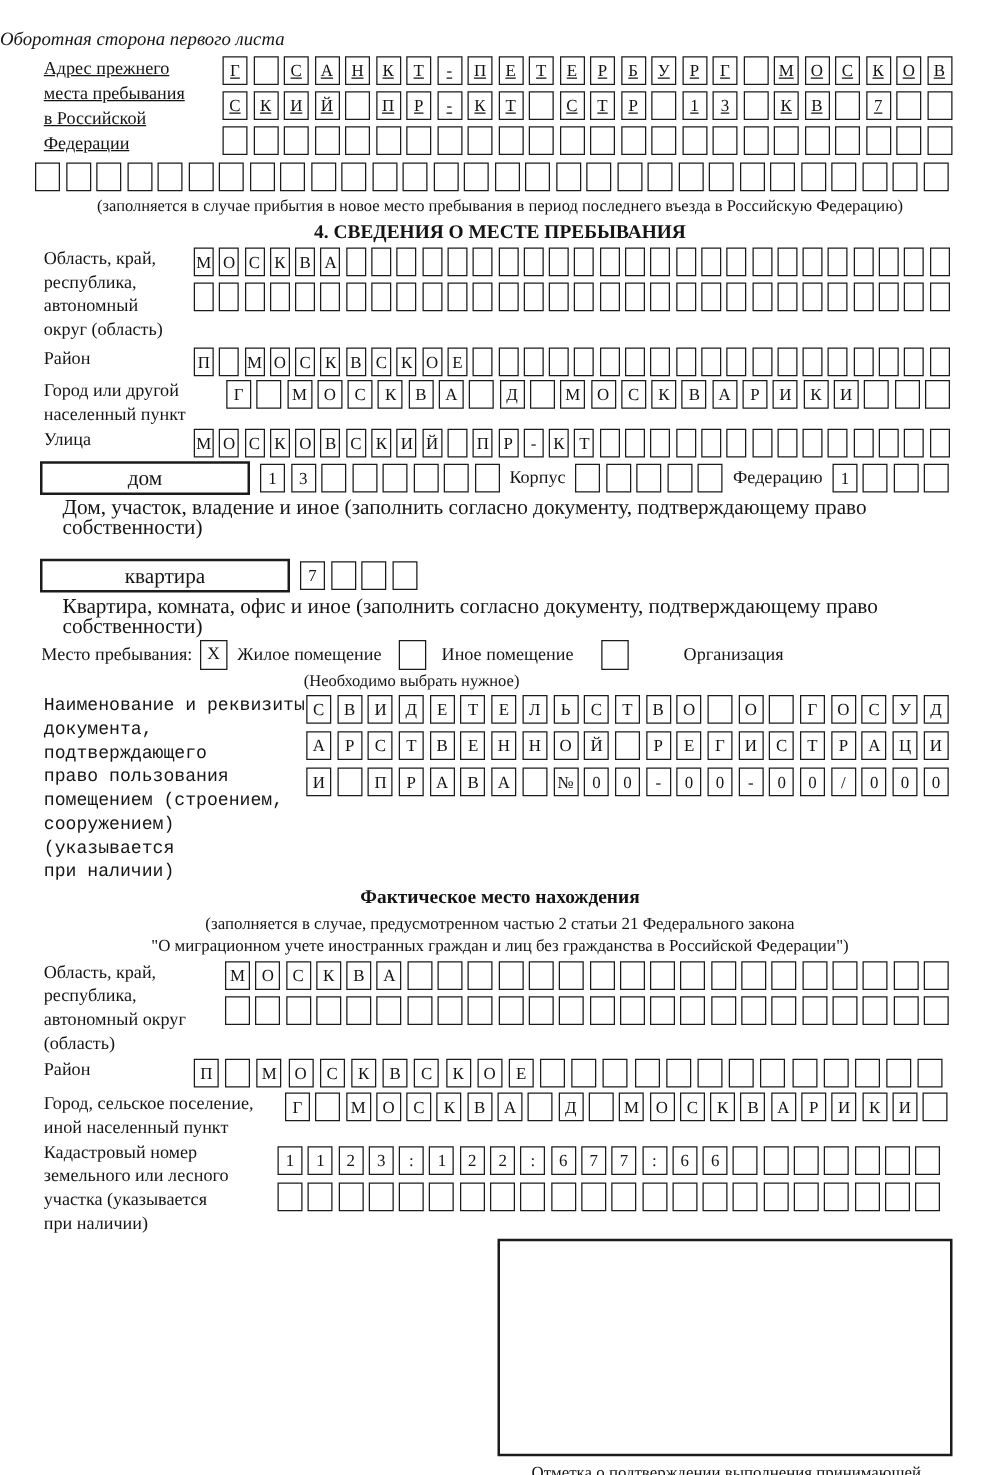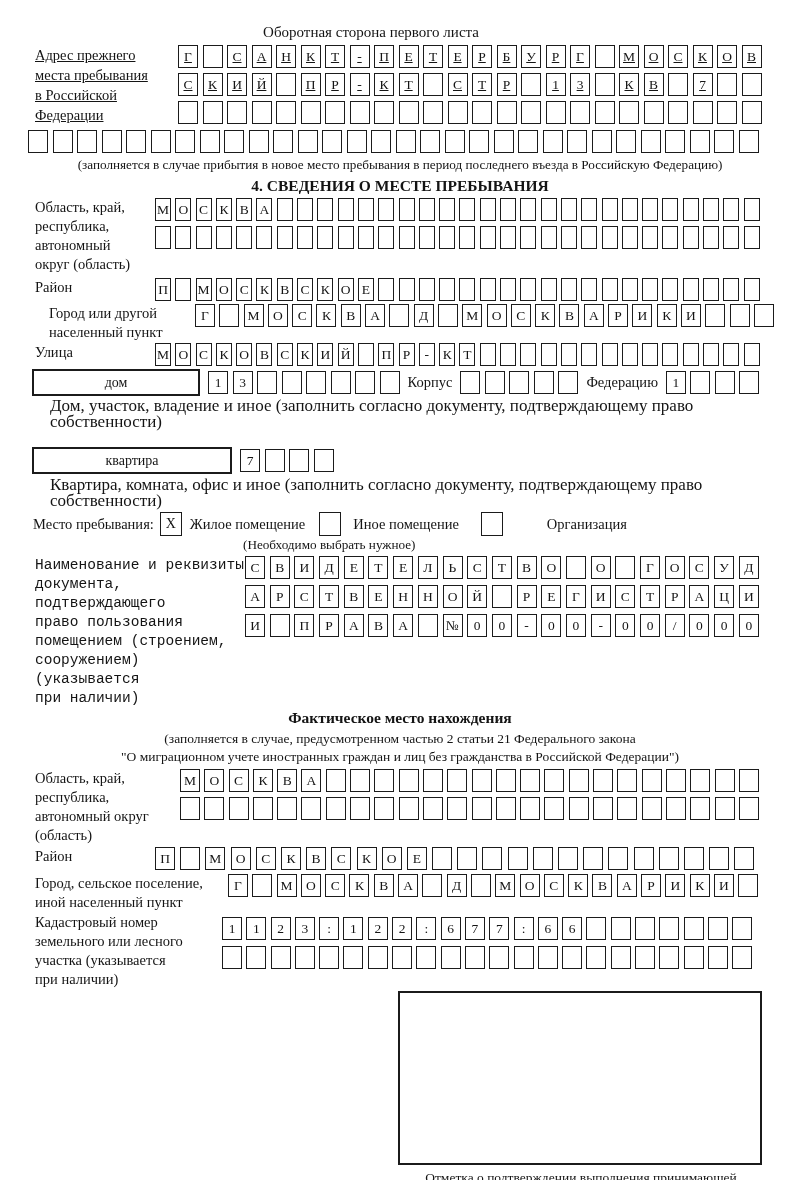--- a/index.html
+++ b/index.html
@@ -1,21 +1,21 @@
 <!DOCTYPE html>
 <html><head>
 <meta charset="utf-8">
 <style>
   html,body { margin:0; padding:0; background:#e8e8e8; }
   .page {
     width:800px; height:1180px; margin:0 auto; background:#ffffff;
     font-family:"Liberation Serif", serif; color:#141414;
     position:relative; overflow:hidden; box-sizing:border-box;
   }
-  .corner-note { text-align:center; padding:24px 58px 0 0; font-size:15px; }
+  .corner-note { text-align:left; padding:24px 58px 0 0; font-size:15px;font-style:italic; }
 
   
   .boxrow { display:flex; }
   .boxrow .cell {
     flex:none; height:23px; box-sizing:border-box;
     border:1.6px solid #1b1b1b; background:#fff;
     display:flex; align-items:center; justify-content:center;
     font-size:13.5px; line-height:1;
   }
   .a  { gap:4.5px; } .a  .cell { width:20px; }
@@ -28,21 +28,21 @@
   .flabel { flex:none; font-size:14.5px; line-height:19px; }
   .rows  { display:flex; flex-direction:column; gap:5px; }
 
   .centernote { text-align:center; font-size:13.2px; line-height:17px; }
   .h-bold { text-align:center; font-weight:bold; font-size:15.5px; line-height:19px; }
   .cap { font-size:17px; line-height:16px; padding-left:50px; }
 
   .houseline { display:flex; align-items:center; padding-left:32px; }
   .bigbox {
     flex:none; height:27px; box-sizing:border-box; border:2px solid #1b1b1b;
-    display:flex; align-items:center; justify-content:center; font-size:14px;
+    display:flex; align-items:center; justify-content:center; font-size:17px;
   }
   .inlabel { font-size:14.5px; margin:0 8px; }
 
   .stayline { display:flex; align-items:center; padding-left:33px; font-size:14.5px; }
   .checkbox {
     flex:none; width:22px; height:24px; box-sizing:border-box;
     border:1.6px solid #1b1b1b; display:flex; align-items:center; justify-content:center;
     font-size:14px; font-family:"Liberation Serif", serif;
   }
 
@@ -281,21 +281,21 @@
         <span class="cell"></span>
         <span class="cell"></span>
         <span class="cell"></span>
         <span class="cell"></span>
         <span class="cell"></span>
         <span class="cell"></span>
       </div>
   </div>
 
   <div class="field" style="margin-top:3px; min-height:38px;">
-    <div class="flabel" style="width:146px;margin-left:14px;">Город или другой<br>населенный пункт</div>
+    <div class="flabel" style="width:146px;">Город или другой<br>населенный пункт</div>
     <div class="boxrow b">
         <span class="cell">Г</span>
         <span class="cell"></span>
         <span class="cell">М</span>
         <span class="cell">О</span>
         <span class="cell">С</span>
         <span class="cell">К</span>
         <span class="cell">В</span>
         <span class="cell">А</span>
         <span class="cell"></span>

